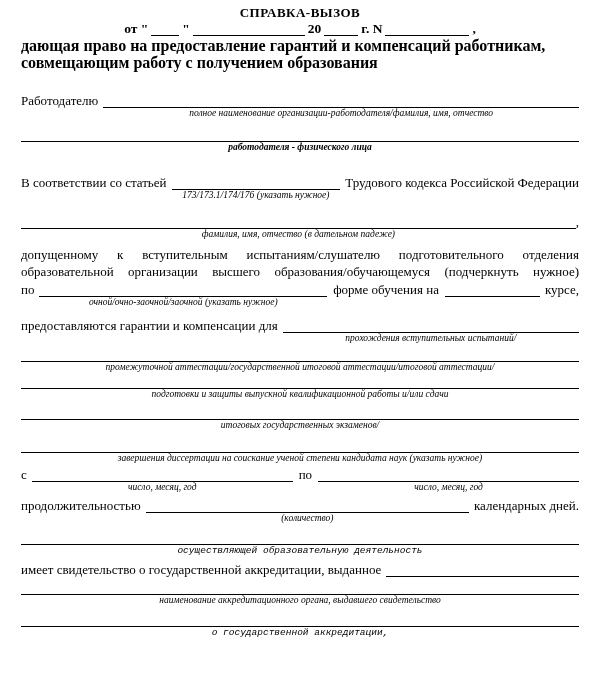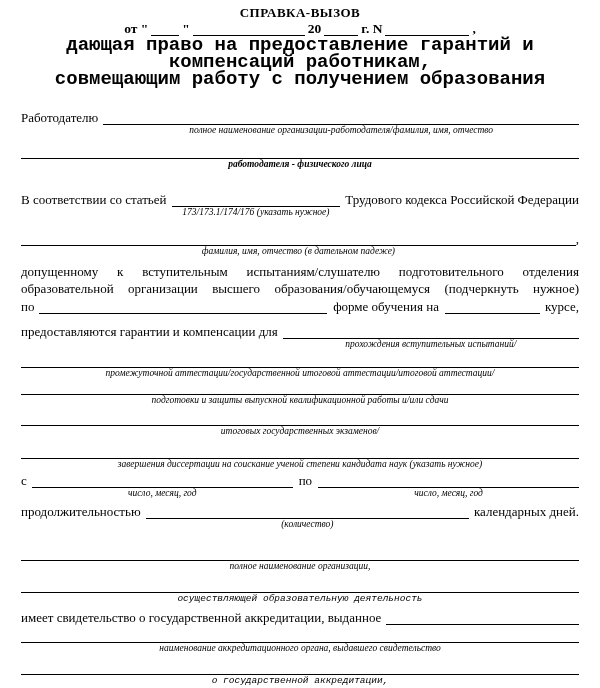--- a/index.html
+++ b/index.html
@@ -10,21 +10,21 @@
   }
   .page { width:600px; height:688px; padding:4px 21px 0 21px; background:#ffffff; }
 
   .title  { font-size:13px; font-weight:bold; text-align:center; line-height:17px; letter-spacing:.5px; }
   .dateline {
     display:flex; justify-content:center; align-items:flex-start;
     font-weight:bold; font-size:13.5px; line-height:16px; column-gap:3px;
   }
   .hbl { height:15px; border-bottom:1px solid #000; display:inline-block; }
   .w28 { width:28px; } .w112 { width:112px; } .w34 { width:34px; } .w84 { width:84px; }
-  .sub { font-size:19px; font-weight:bold; text-align:center; line-height:17px;font-family:Liberation Mono, monospace; }
+  .sub { font-size:16px; font-weight:bold; text-align:left; line-height:17px; }
 
   .row { display:flex; align-items:flex-start; font-size:13px; line-height:15px; }
   .lbl { white-space:pre; flex:none; }
   .mr  { margin-right:5px; }
   .ml  { margin-left:5px; }
   .mlr { margin-left:6px; margin-right:6px; }
   .fw  { display:flex; flex-direction:column; min-width:0; }
   .grow{ flex:1 1 auto; }
   .w95 { width:95px; flex:none; }
   .bl  { height:15px; border-bottom:1px solid #000; }
@@ -96,20 +96,21 @@
 
   <div class="mt6">
     <div class="just">допущенному к вступительным испытаниям/слушателю подготовительного отделения</div>
     <div class="just">образовательной организации высшего образования/обучающемуся (подчеркнуть нужное)</div>
   </div>
 
   <div class="row mt2">
     <span class="lbl mr">по</span>
     <span class="fw grow">
       <span class="bl"></span>
+      <span class="hint">очной/очно-заочной/заочной (указать нужное)</span>
     </span>
     <span class="lbl mlr">форме обучения на</span>
     <span class="fw w95">
       <span class="bl"></span>
     </span>
     <span class="lbl ml">курсе,</span>
   </div>
 
   <div class="row mt10">
     <span class="lbl mr">предоставляются гарантии и компенсации для</span>
@@ -154,24 +155,20 @@
 
   <div class="row mt5">
     <span class="lbl mr">продолжительностью</span>
     <span class="fw grow">
       <span class="bl"></span>
       <span class="hint">(количество)</span>
     </span>
     <span class="lbl ml">календарных дней.</span>
   </div>
 
-  <div class="lineblock mt17">
-    <div class="bl full"></div>
-    <div class="hint pagecenter">полное наименование организации,</div>
-  </div>
 
   <div class="lineblock mt7">
     <div class="bl full"></div>
     <div class="hint pagecenter">осуществляющей образовательную деятельность</div>
   </div>
 
   <div class="row mt6">
     <span class="lbl mr">имеет свидетельство о государственной аккредитации, выданное</span>
     <span class="fw grow">
       <span class="bl"></span>

